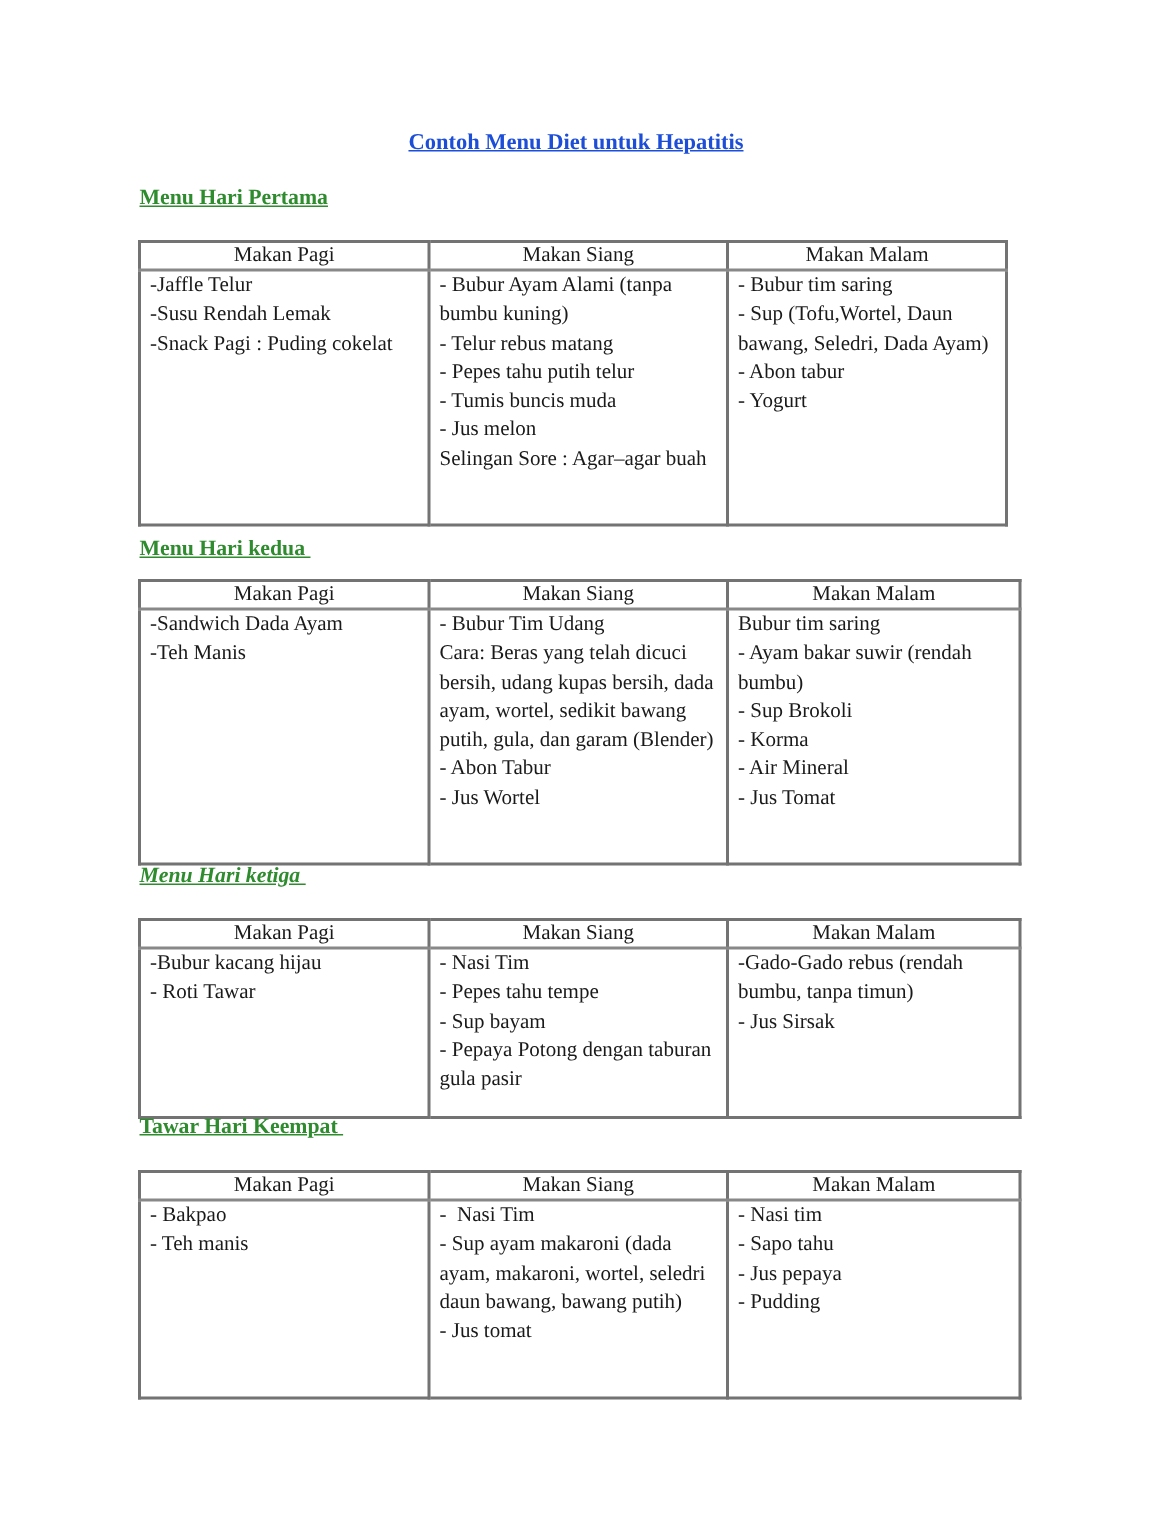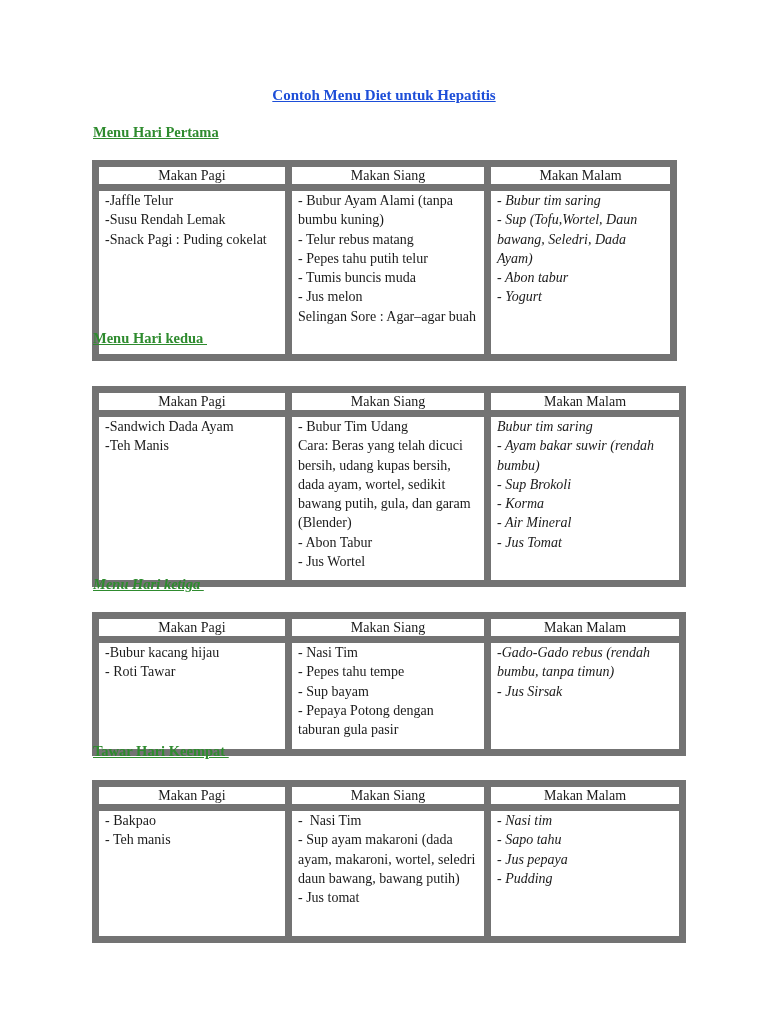--- a/index.html
+++ b/index.html
@@ -37,39 +37,38 @@
   }
   table.menu-table {
     position: absolute;
     border-collapse: collapse;
     table-layout: fixed;
     font-size: 14px;
     line-height: 19.3px;
   }
   table.menu-table th,
   table.menu-table td {
-    border: 7px solid #737373;
+    border: 2px solid #737373;
     padding: 0 6px;
     vertical-align: top;
     margin-left: 45px;
   }
   table.menu-table th {
     font-weight: normal;
     text-align: center;
     height: 17px;
     line-height: 17px;
     font-size: 14px;
     border-bottom: 2px solid #888888;
   }
   table.menu-table td.col-siang {
     border-left: 1.5px solid #111111;
   }
   table.menu-table td.col-malam {
     border-left: 1.5px solid #333333;
-    font-style: italic;
   }
   .cell-line {
     display: block;
     white-space: normal;
   }
 </style>
 </head>
 <body>
 
 <div class="doc-title">Contoh Menu Diet untuk Hepatitis</div>
@@ -104,21 +103,21 @@
     <td class="col-malam">
       <span class="cell-line">- Bubur tim saring</span>
       <span class="cell-line">- Sup (Tofu,Wortel, Daun bawang, Seledri, Dada Ayam)</span>
       <span class="cell-line">- Abon tabur</span>
       <span class="cell-line">- Yogurt</span>
     </td>
   </tr>
 </tbody>
   </table>
 
-<div class="section-heading" style="top:330px;">Menu Hari kedua </div>
+<div class="section-heading" style="top:358px;">Menu Hari kedua </div>
 <table class="menu-table" style="top:386px; left:92px; width:587px;">
   <colgroup>
       <col style="width:193px">
       <col style="width:199px">
       <col style="width:195px">
     </colgroup>
   <tbody>
       <tr>
     <th>Makan Pagi</th>
     <th>Makan Siang</th>

